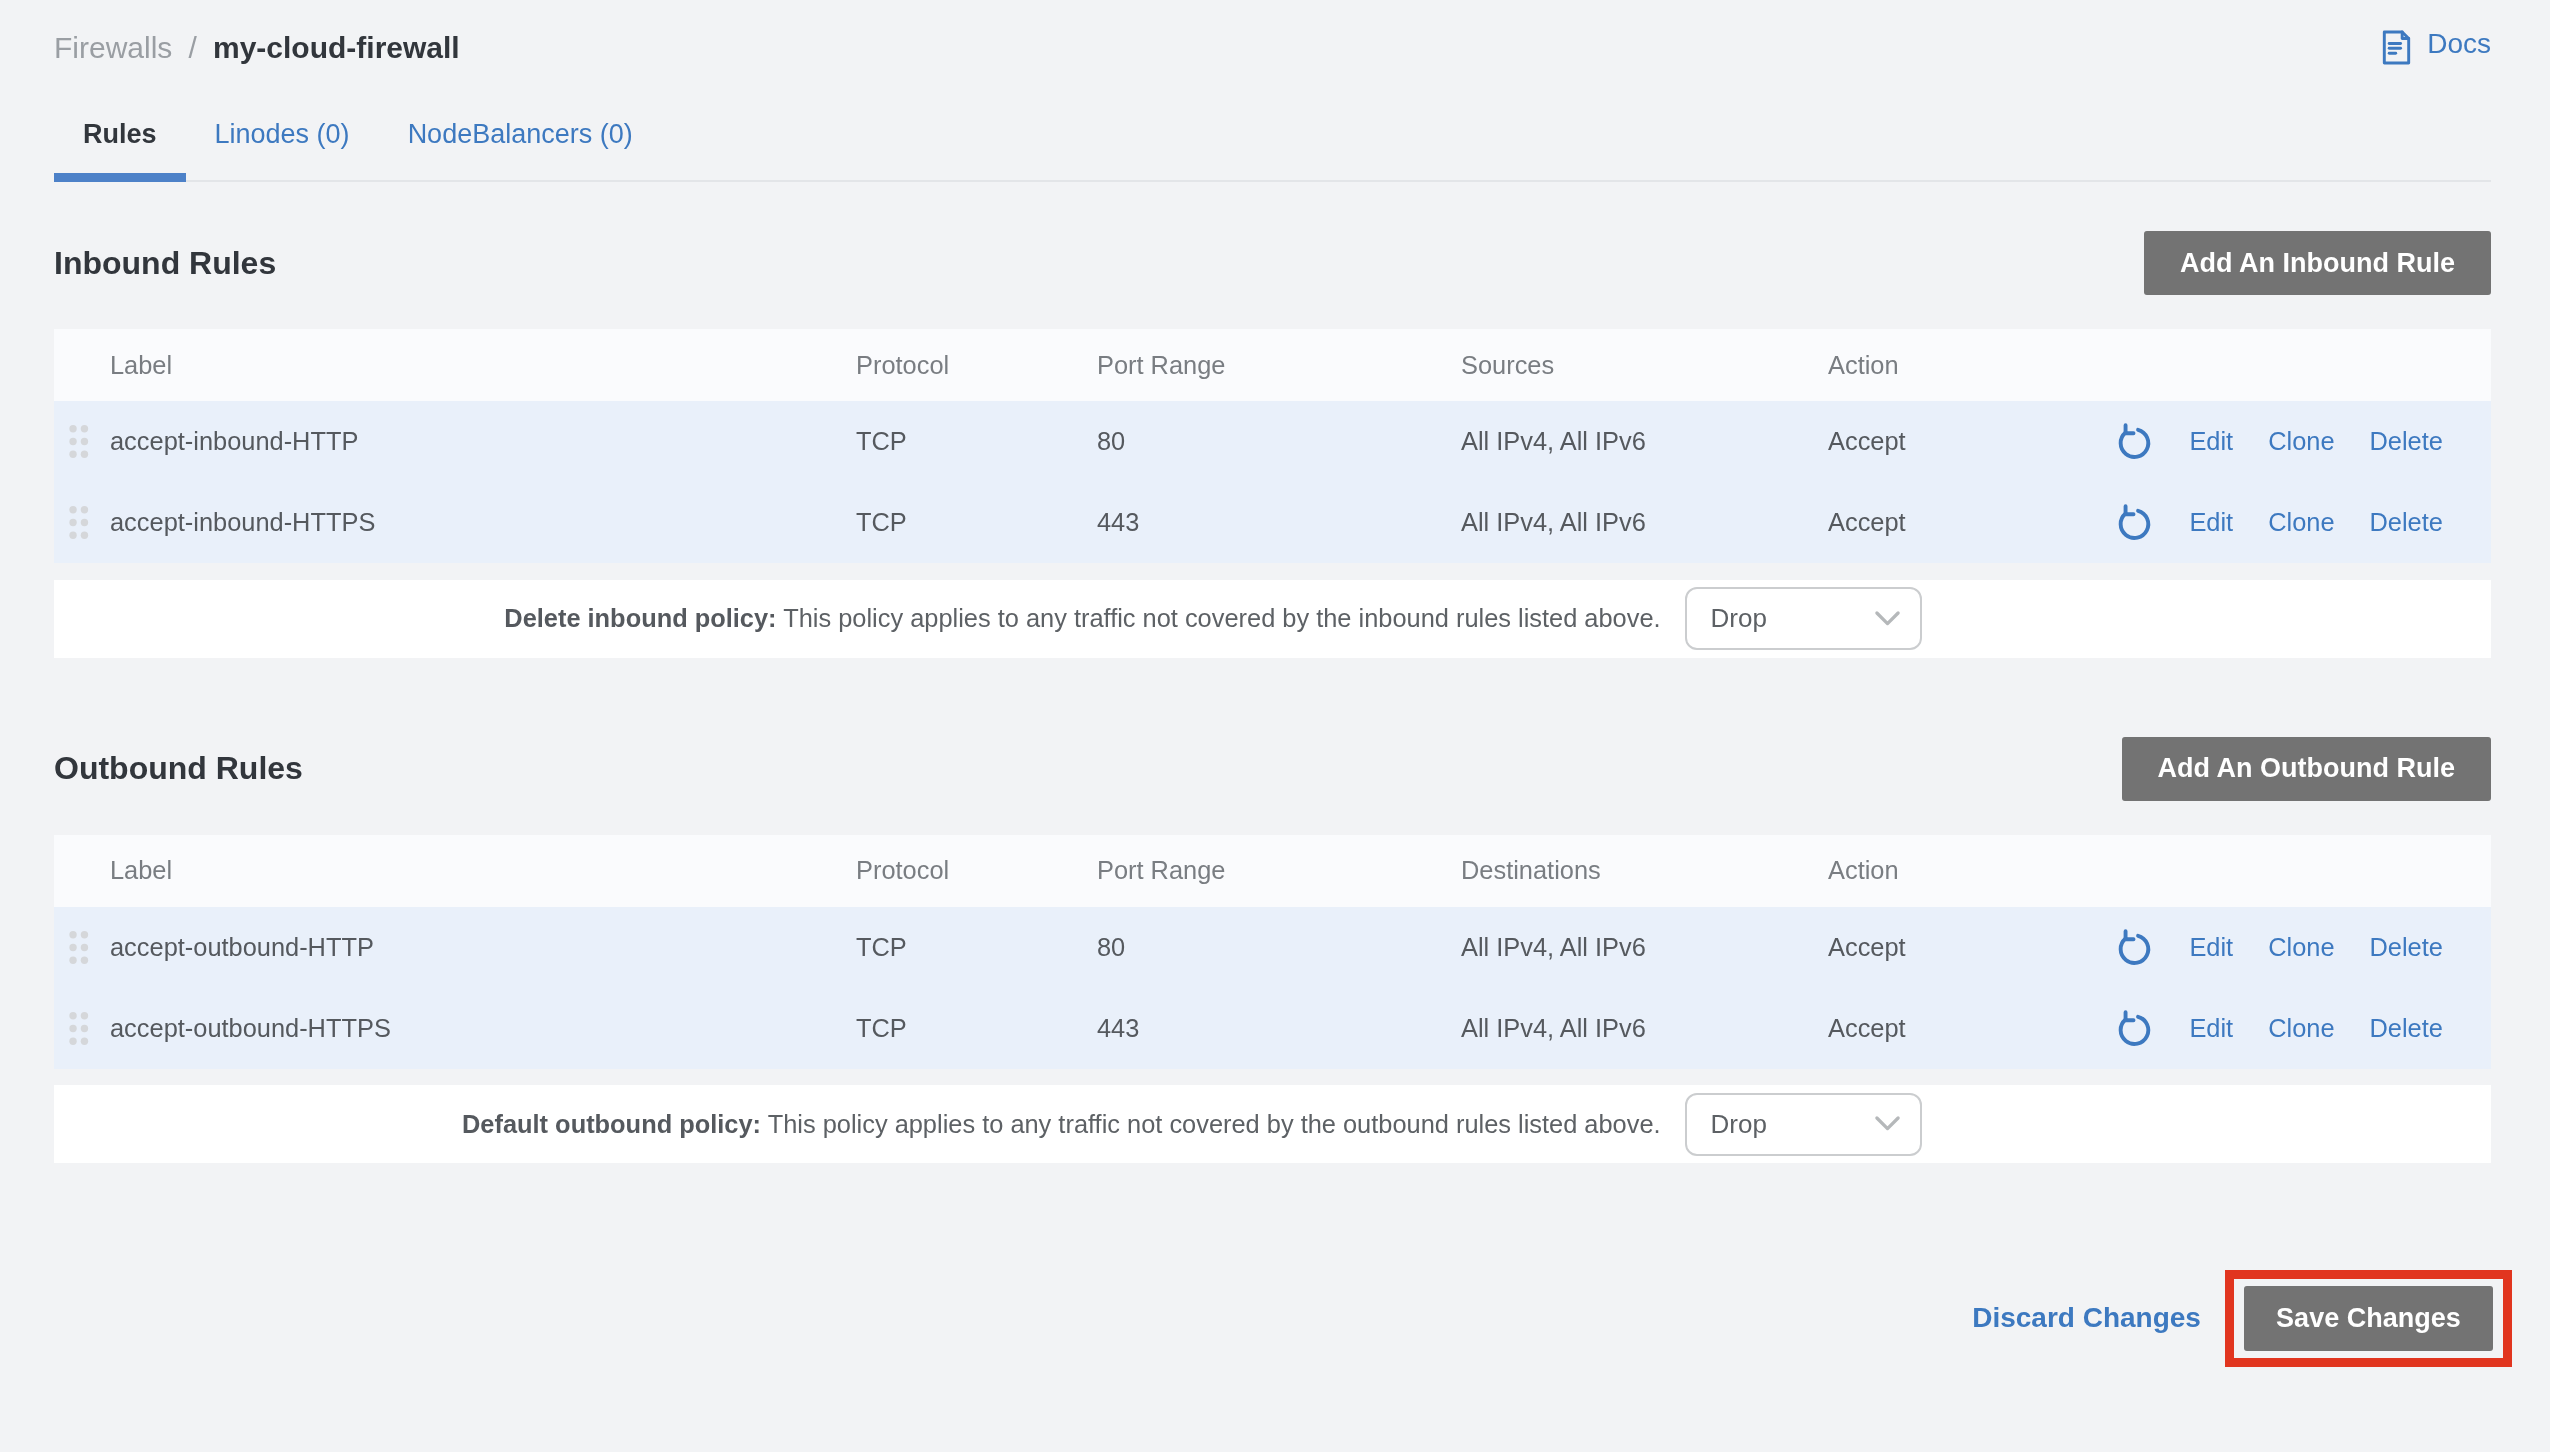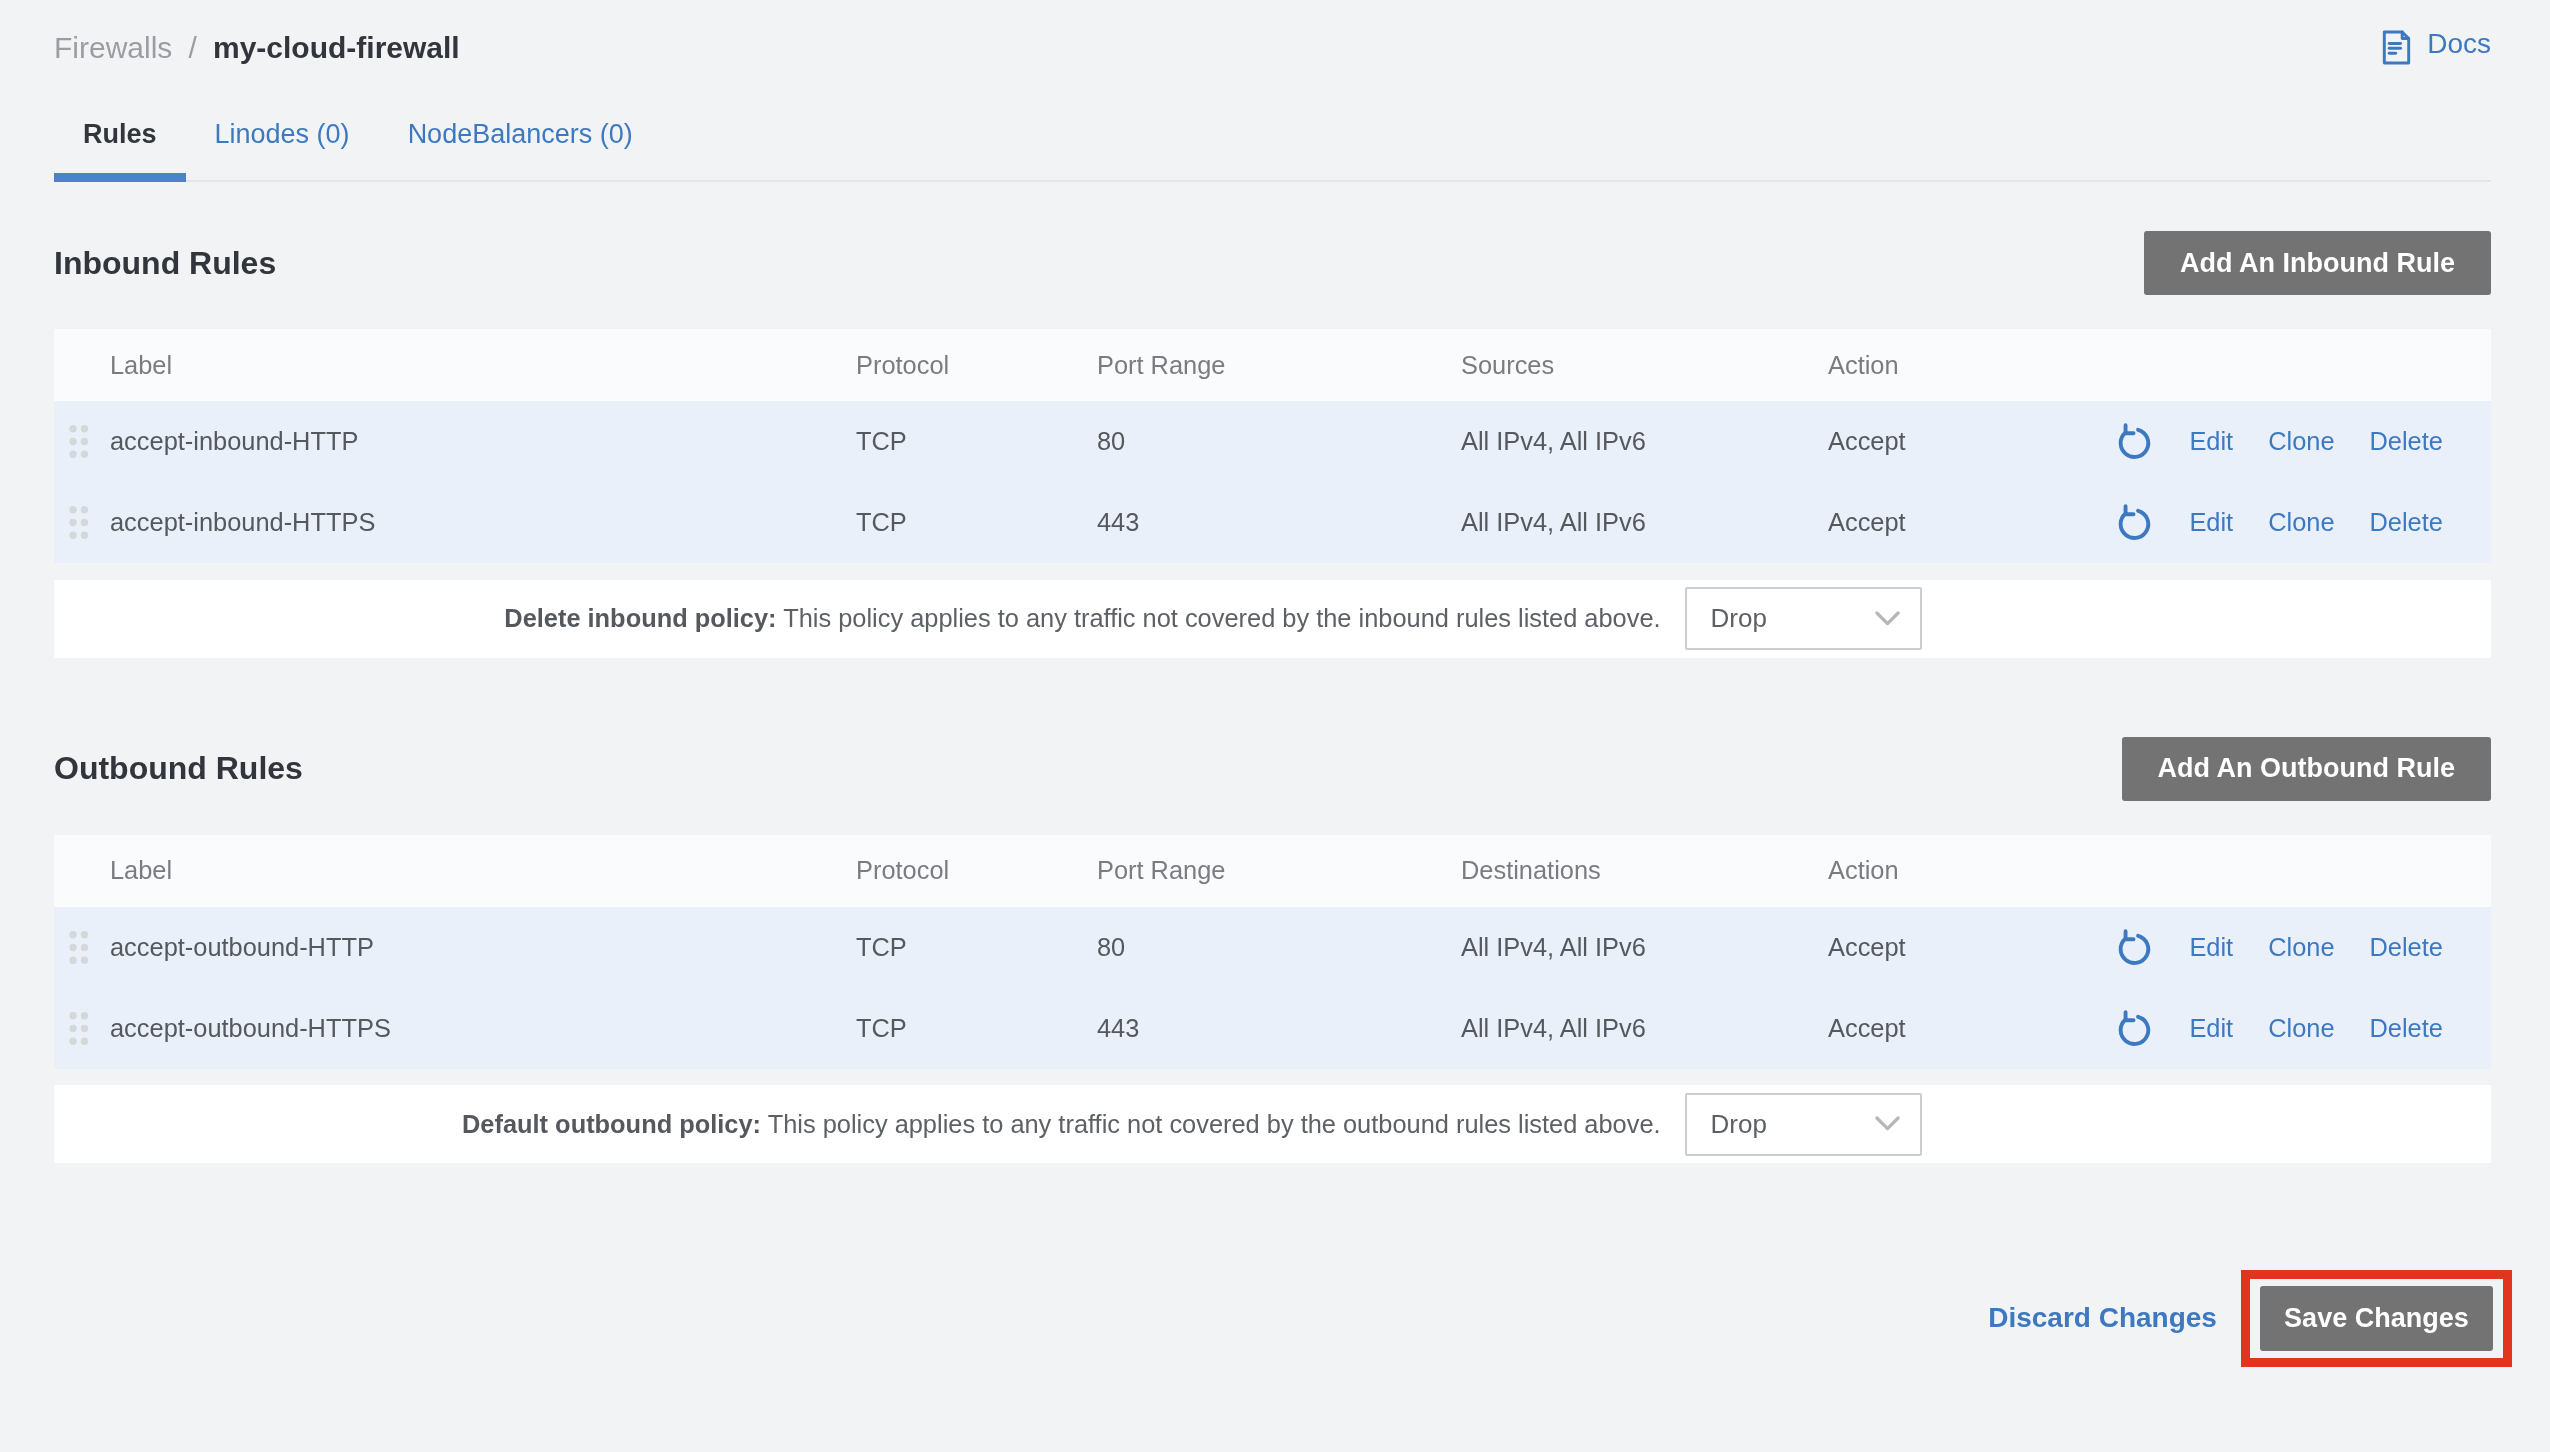--- a/index.html
+++ b/index.html
@@ -95,41 +95,41 @@
     height:78px;
     background:#ffffff;
     display:flex; align-items:center; justify-content:flex-end;
   }
   .policy-text { font-size:25.4px; color:#5d6165; }
   .policy-text .policy-label { font-weight:700; color:#55595e; }
   .policy-select {
     margin-left:24.4px; margin-right:569px;
     width:237px; height:63px;
     background:#ffffff;
-    border:2px solid #cbcdcf; border-radius:2px;
+    border:2px solid #cbcdcf; border-radius:12px;
     display:flex; align-items:center; justify-content:space-between;
     padding:0 19.5px 0 23.5px;
     font-size:26px; color:#5d6165;
     cursor:pointer;
   }
 
   .section-gap { height:79px; }
 
   
   .footer {
     margin-top:107px;
     display:flex; align-items:center; justify-content:flex-end;
   }
   .discard-link { color:#3d79c0; font-size:28px; font-weight:700; cursor:pointer; }
   .save-annotation {
     margin-left:24.4px; margin-right:-20.5px;
     border:9.8px solid #e1351f;
     padding:6.8px 9.8px;
   }
-  .btn-save { height:65px; padding:0 24px; }
+  .btn-save { height:65px; padding:0 32px; }
 </style>
 </head>
 <body>
 
 <div class="page">
   <div class="content">
 
     <div class="topbar">
       <div class="breadcrumb">
         <span class="crumb-link">Firewalls</span>

